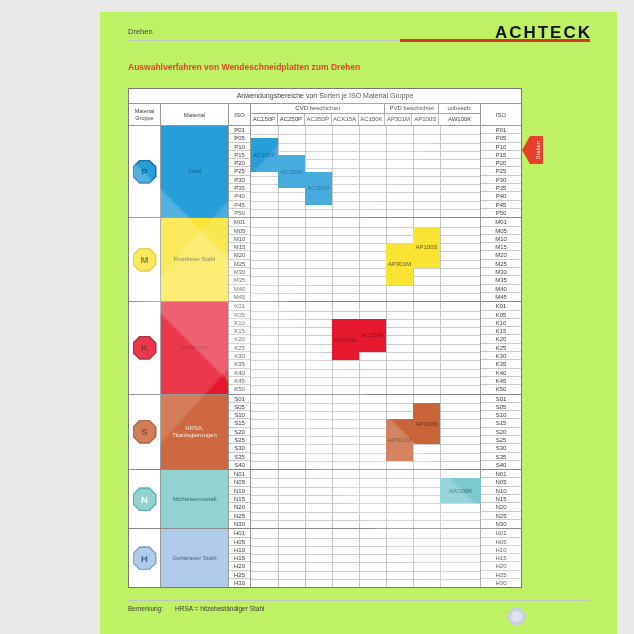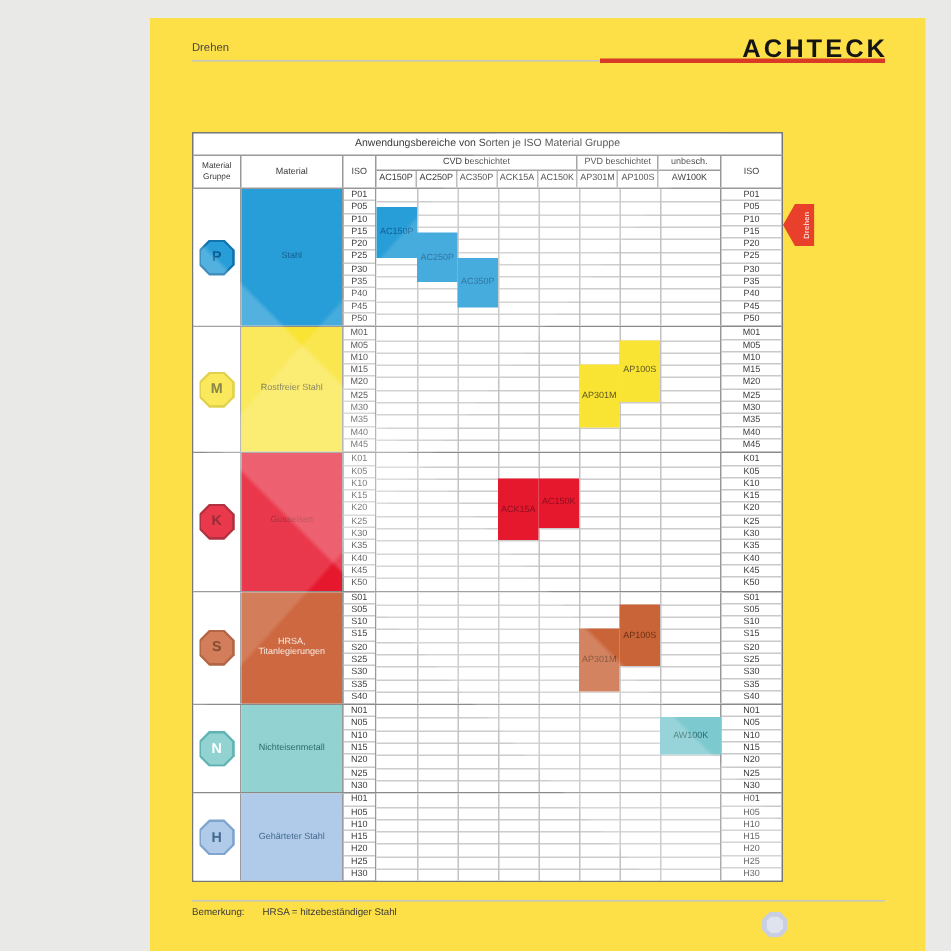--- a/index.html
+++ b/index.html
@@ -5,21 +5,21 @@
   * { box-sizing: border-box; margin: 0; padding: 0; }
   html,body { width:634px; height:634px; }
   body {
     background:#e9e9e7;
     font-family:"Liberation Sans", sans-serif;
     position:relative;
     overflow:hidden;
   }
   .page {
     position:absolute; left:100px; top:12px; width:517px; height:622px;
-    background:#fde047;
+    background:#bef264;
   }
   
   .doc-header-label { position:absolute; left:28px; top:15px; font-size:7.5px; color:#444; }
   .header-rule { position:absolute; left:28px; top:28px; width:462px; height:1px; background:#c3c3c3; }
   .brand { position:absolute; right:25px; top:11px; font-size:17px; font-weight:bold; letter-spacing:2px; color:#141414; }
   .brand-rule { position:absolute; left:300px; top:27px; width:190px; height:3px; background:#d93a26; }
   .doc-title { position:absolute; left:28px; top:50px; font-size:8.5px; font-weight:bold; color:#e8402a; }
 
   
   .apptable {
@@ -84,20 +84,21 @@
 </style>
 </head>
 <body>
 
 <div class="page">
 
   <div class="doc-header-label">Drehen</div>
   <div class="header-rule"></div>
   <div class="brand">ACHTECK</div>
   <div class="brand-rule"></div>
+  <div class="doc-title">Auswahlverfahren von Wendeschneidplatten zum Drehen</div>
 
   <div class="apptable">
     <div class="t-title">Anwendungsbereiche von Sorten je ISO Material Gruppe</div>
     <div class="t-head">
       <div class="h-cell h-matgrp">
         <span>Material</span>
         <span>Gruppe</span>
       </div>
       <div class="h-cell h-material">Material</div>
       <div class="h-cell h-iso">ISO</div>

